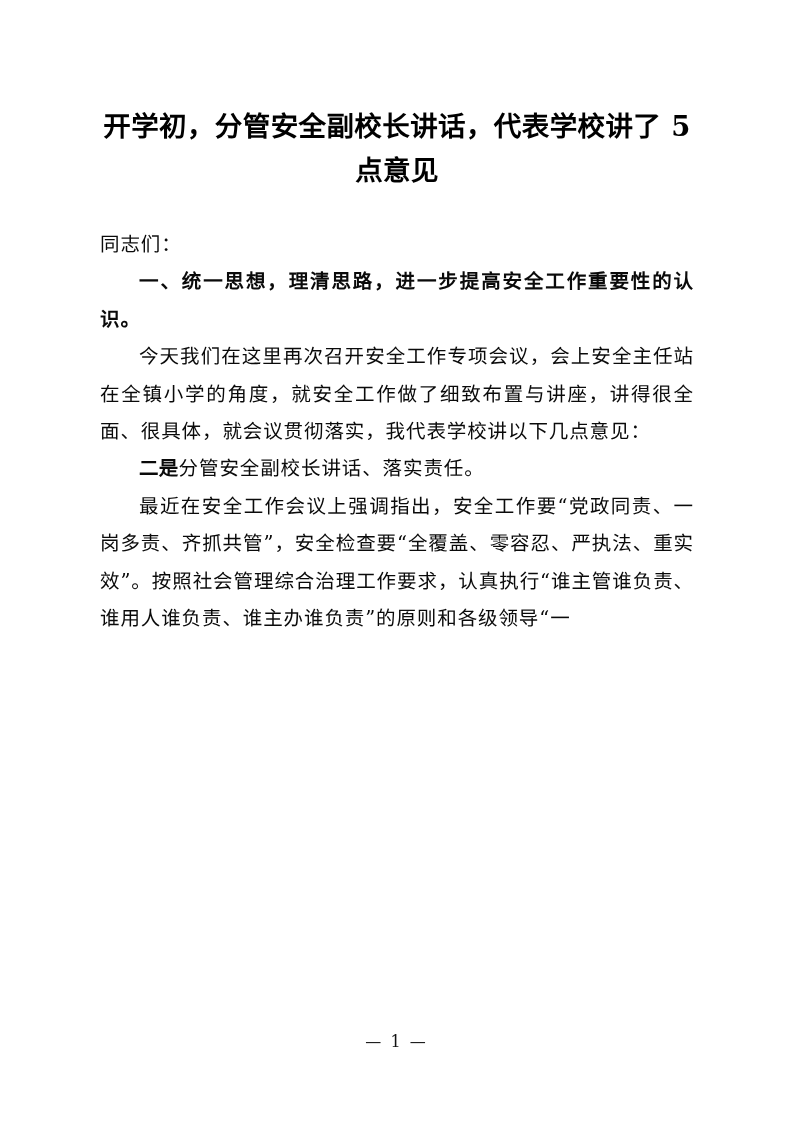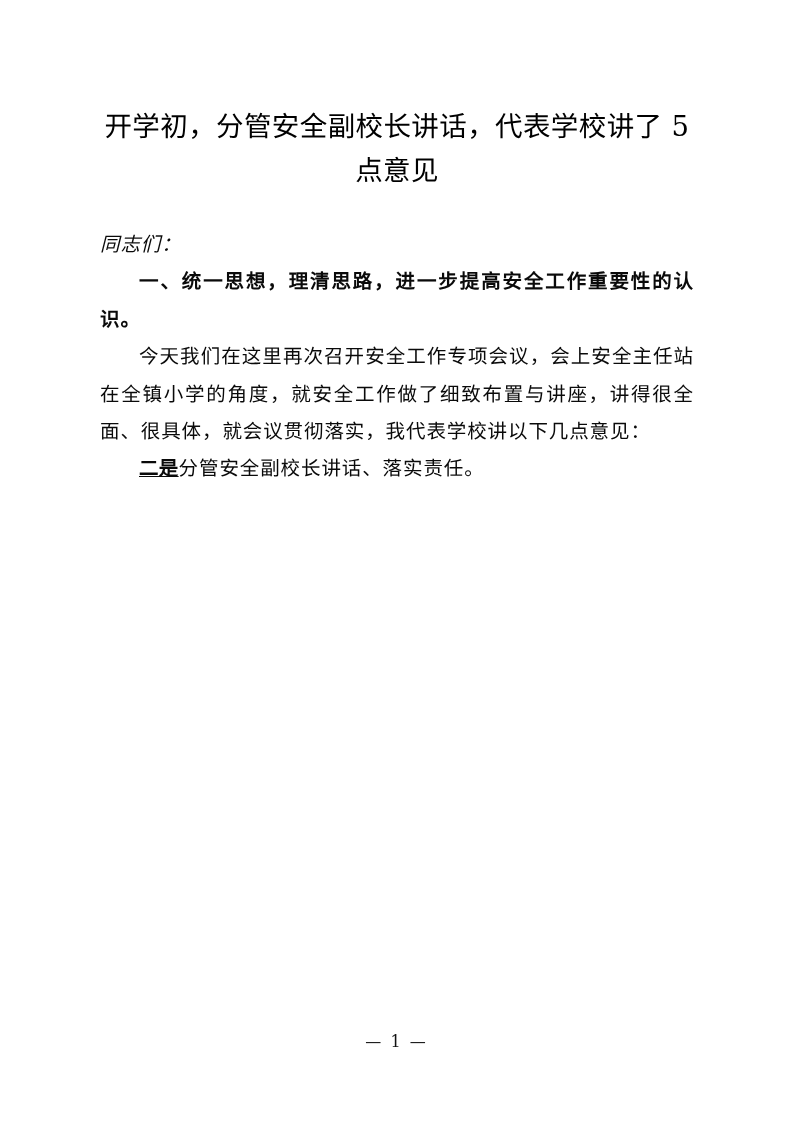--- a/index.html
+++ b/index.html
@@ -22,21 +22,21 @@
     left: 100px;
     top: 0;
     width: 594px;
   }
 
   
   .doc-title {
     margin: 0;
     padding-top: 104px;
     font-family: "DejaVu Serif", "Liberation Serif", serif;
-    font-weight: normal;
+    font-weight: bold;
     font-size: 27.5px;
     line-height: 44px;
     text-align: center;
     color: #000000;
     letter-spacing: 0.4px;
   }
 
   
   .body-block {
     margin-top: 34px;
@@ -49,34 +49,32 @@
     color: #0a0a0a;
     text-align: justify;
     text-justify: inter-ideograph;
     letter-spacing: 0.9px;
   }
   p.indent {
     text-indent: 2em;
   }
   p.flush {
     text-indent: 0;
-    font-style: italic;
   }
   .heading-bold {
     font-family: "DejaVu Sans", "Liberation Sans", sans-serif;
     font-weight: bold;
     font-size: 19.5px;
     line-height: 37.4px;
     letter-spacing: 0.3px;
   }
   .lead-bold {
     font-family: "DejaVu Sans", "Liberation Sans", sans-serif;
     font-weight: bold;
     letter-spacing: 0.3px;
-    text-decoration: underline;
   }
 
   
   .page-footer {
     position: absolute;
     left: 0;
     right: 0;
     top: 1032px;
     text-align: center;
     font-family: "DejaVu Serif", "Liberation Serif", serif;
@@ -98,19 +96,20 @@
 
       <p class="para flush">同志们：</p>
 
       <p class="para indent heading-bold">一、统一思想，理清思路，进一步提高安全工作重要性的认识。</p>
 
       <p class="para indent">今天我们在这里再次召开安全工作专项会议，会上安全主任站在全镇小学的角度，就安全工作做了细致布置与讲座，讲得很全面、很具体，就会议贯彻落实，我代表学校讲以下几点意见：</p>
 
 
       <p class="para indent"><span class="lead-bold">二是</span><span>分管安全副校长讲话、落实责任。</span></p>
 
+      <p class="para indent">最近在安全工作会议上强调指出，安全工作要“党政同责、一岗多责、齐抓共管”，安全检查要“全覆盖、零容忍、严执法、重实效”。按照社会管理综合治理工作要求，认真执行“谁主管谁负责、谁用人谁负责、谁主办谁负责”的原则和各级领导“一</p>
 
     </div>
   </div>
 
   <div class="page-footer">— 1 —</div>
 
 </div>
 
 </body></html>

